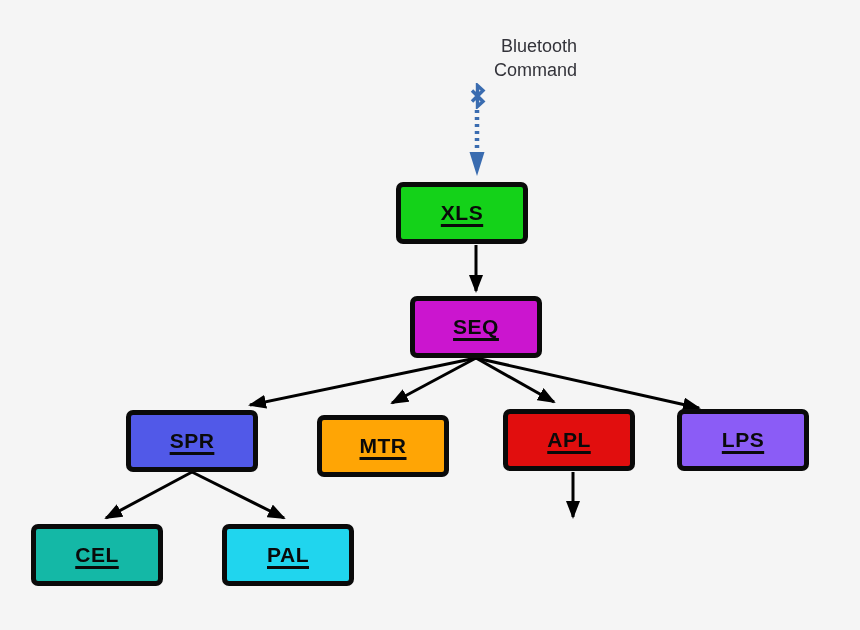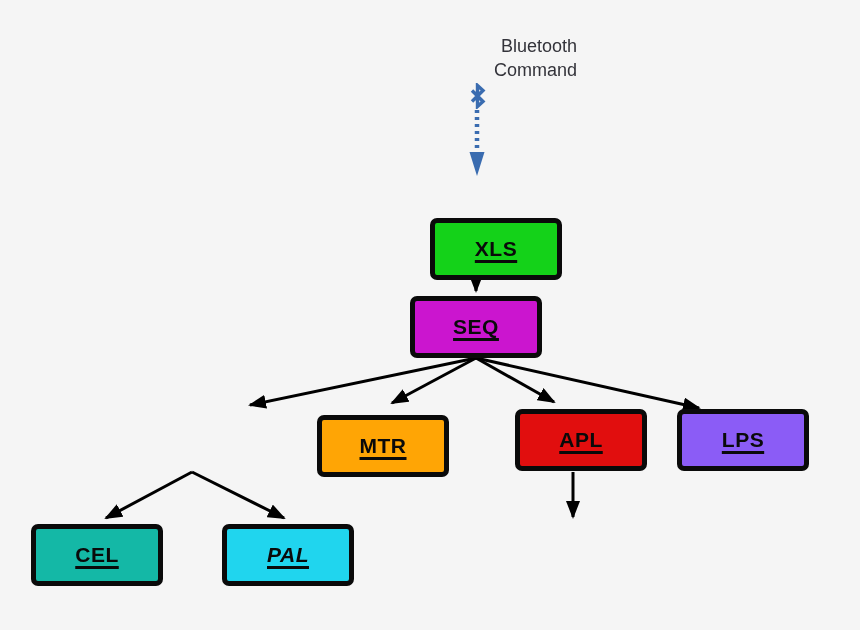--- a/index.html
+++ b/index.html
@@ -36,28 +36,28 @@
   .node .node-label {
     font-size: 21px;
     font-weight: bold;
     color: #0A0A0A;
     letter-spacing: 0.5px;
     text-decoration: underline;
     text-decoration-thickness: 2.5px;
     text-underline-offset: 4px;
   }
   
-  .node-xls { left: 430px; top: 182px; background: #14D219; margin-top: 36px; }
+  .node-xls { left: 396px; top: 182px; background: #14D219; }
   .node-seq { left: 410px; top: 296px; background: #CB15CF; }
   .node-spr { left: 126px; top: 410px; background: #5159E8; }
   .node-mtr { left: 317px; top: 415px; background: #FFA505; }
-  .node-apl { left: 515px; top: 409px; background: #E10E0E; }
+  .node-apl { left: 503px; top: 409px; background: #E10E0E; }
   .node-lps { left: 677px; top: 409px; background: #8b5cf6; }
   .node-cel { left: 31px;  top: 524px; background: #14b8a6; }
-  .node-pal { left: 222px; top: 524px; background: #20D5EE; font-style: italic; }
+  .node-pal { left: 222px; top: 524px; background: #20D5EE; }
   .node-amf { left: 507px; top: 524px; background: #F0E118; }
 
   .bt-annotation {
     position: absolute;
     left: 377px;
     top: 34px;
     width: 200px;
     text-align: right;
     z-index: 2;
     color: #33333A;
@@ -106,20 +106,23 @@
   <svg class="bt-icon" width="25" height="26" viewBox="0 0 25 26" xmlns="http://www.w3.org/2000/svg">
     <path d="M7 7.5 L18 18.5 L12.5 23.5 L12.5 2.5 L18 7.5 L7 18.5" fill="none" stroke="#3A6CB0" stroke-width="3.4" stroke-linejoin="miter" stroke-linecap="butt"></path>
   </svg>
 
   <div class="node node-xls">
     <span class="node-label">XLS</span>
   </div>
   <div class="node node-seq">
     <span class="node-label">SEQ</span>
   </div>
+  <div class="node node-spr">
+    <span class="node-label">SPR</span>
+  </div>
   <div class="node node-mtr">
     <span class="node-label">MTR</span>
   </div>
   <div class="node node-apl">
     <span class="node-label">APL</span>
   </div>
   <div class="node node-lps">
     <span class="node-label">LPS</span>
   </div>
   <div class="node node-cel">

